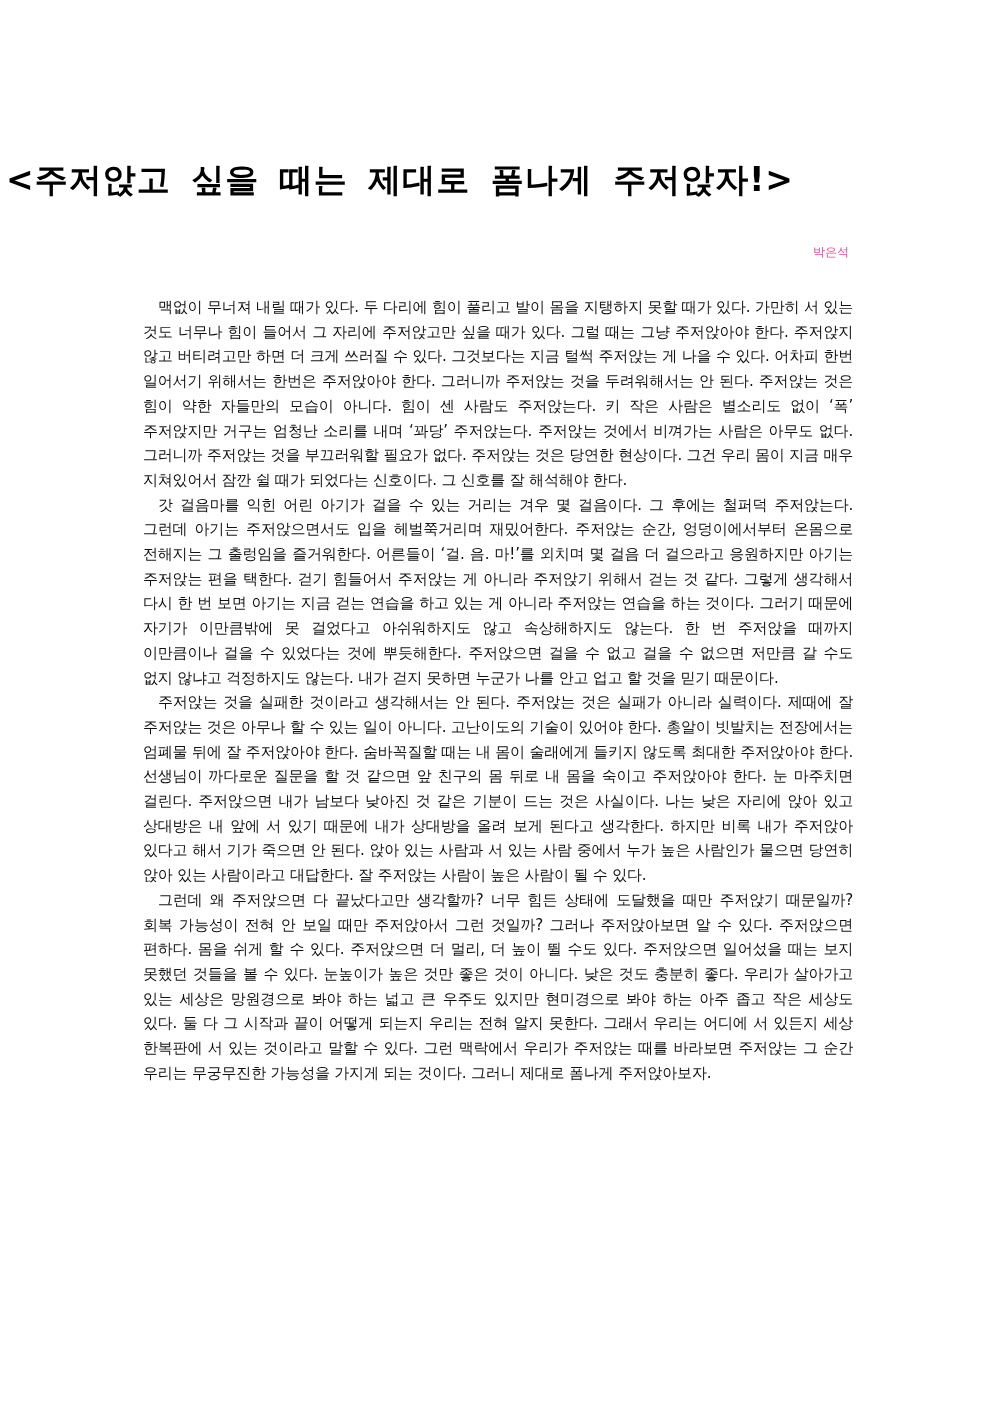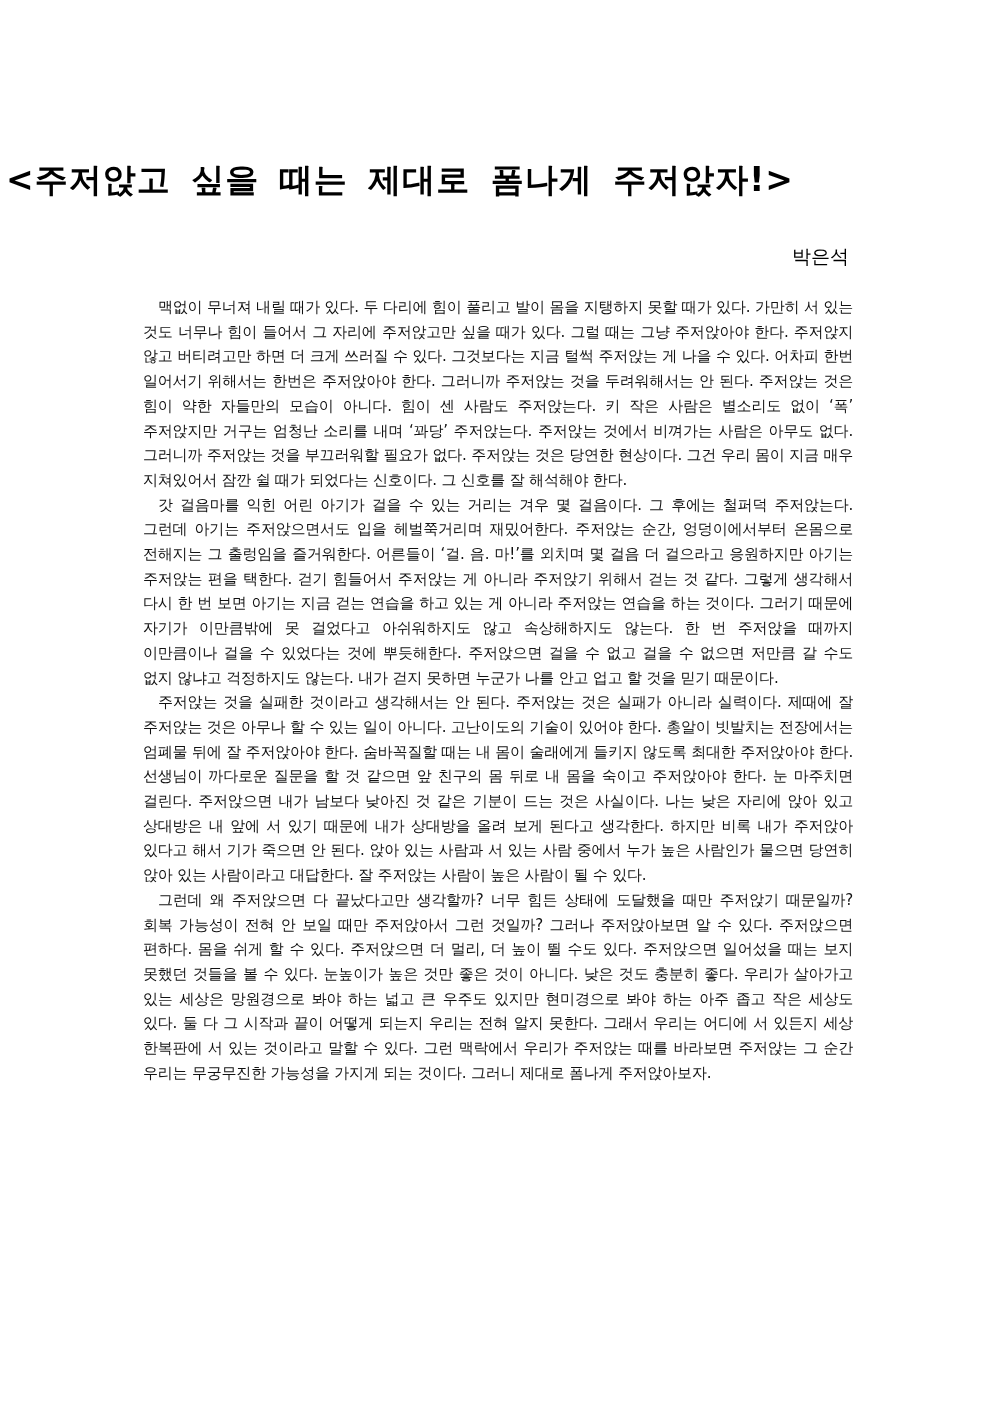--- a/index.html
+++ b/index.html
@@ -5,21 +5,21 @@
   html, body { margin: 0; padding: 0; background: #ffffff; }
   body { width: 992px; height: 1403px; position: relative; overflow: hidden; }
   .page { position: absolute; left: 0; top: 0; width: 992px; height: 1403px; background: #fff; }
   .title {
     position: absolute; left: 0; top: 158px; width: 800px; text-align: center;
     font-family: "DejaVu Sans", sans-serif; font-weight: bold; font-size: 33px;
     color: #000; letter-spacing: 1px; word-spacing: 8px;
   }
   .author {
     position: absolute; right: 143px; top: 244px;
-    font-family: "DejaVu Sans", sans-serif; font-size: 19px; color: #000000;
+    font-family: "DejaVu Sans", sans-serif; font-size: 12px; color: #ec4899;
   }
   .body {
     position: absolute; left: 143px; top: 295px; width: 710px;
     font-family: "DejaVu Sans", sans-serif; font-size: 15px; line-height: 24.7px;
     color: #111; text-align: justify; letter-spacing: -0.2px; word-break: keep-all;
   }
   .body p { margin: 0; text-indent: 15px; }
 </style>
 </head>
 <body>

